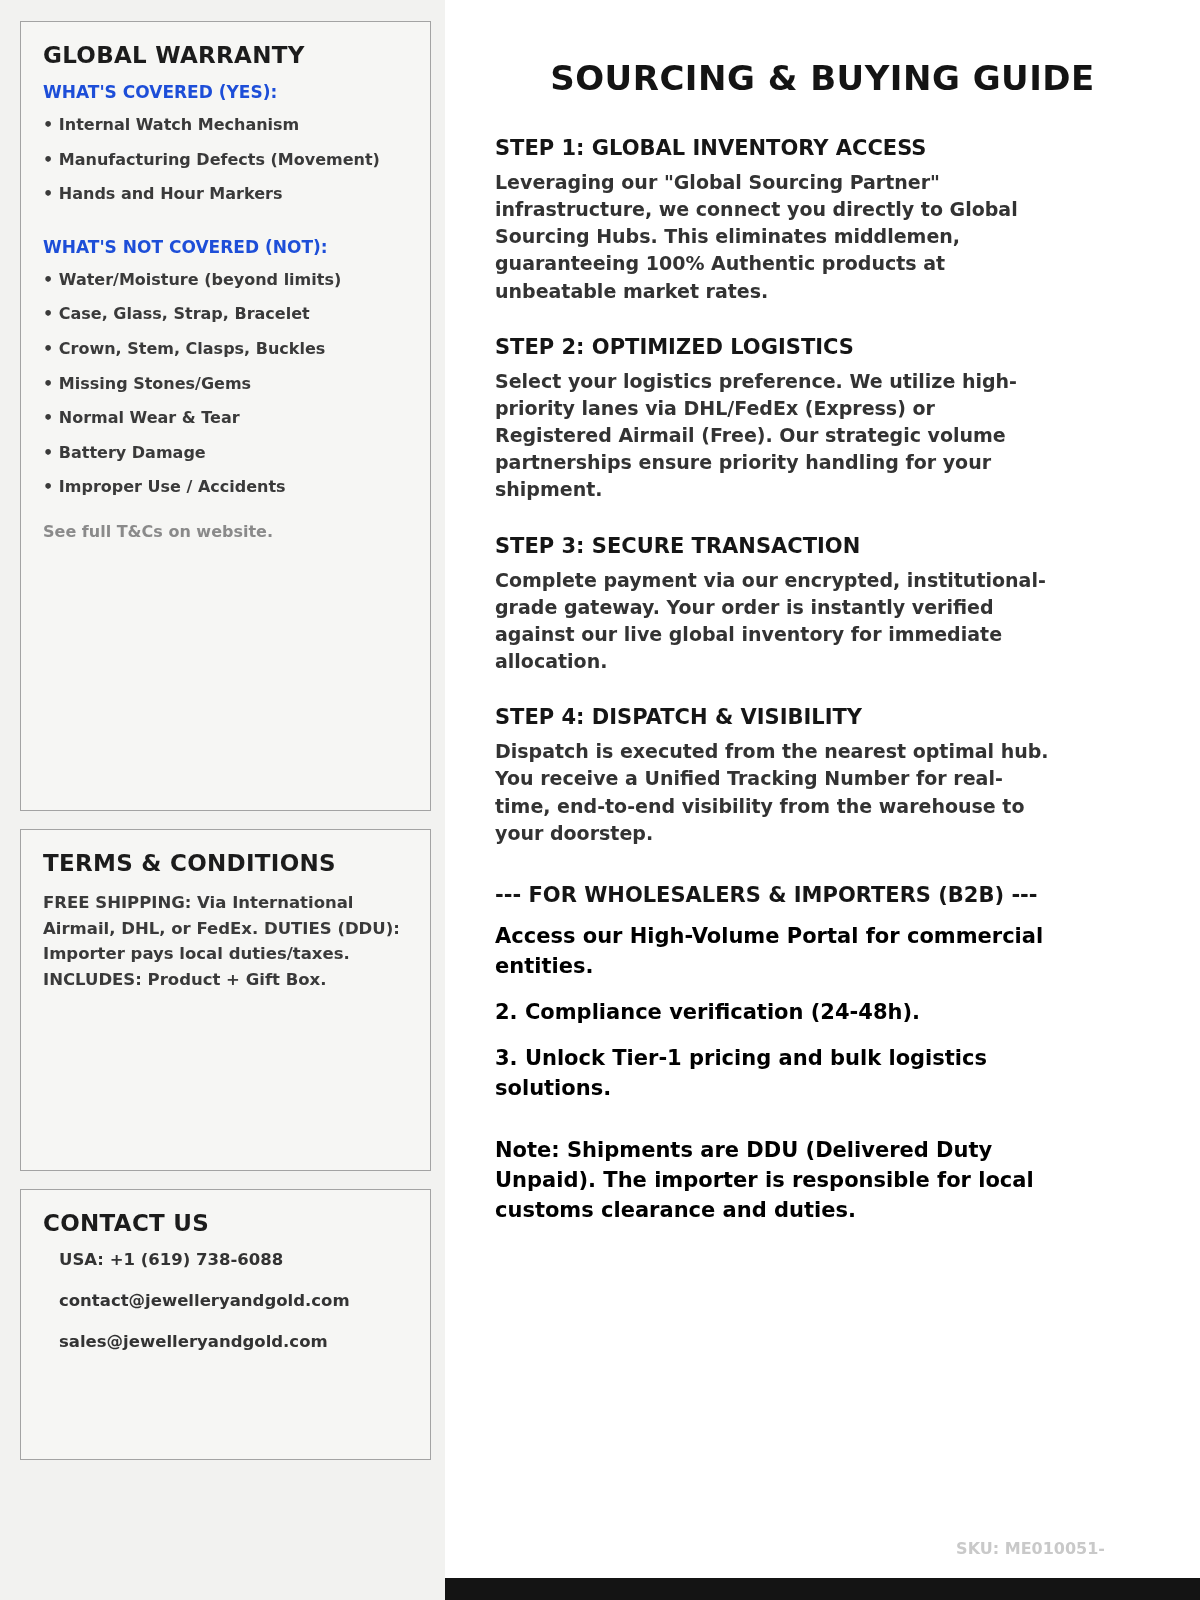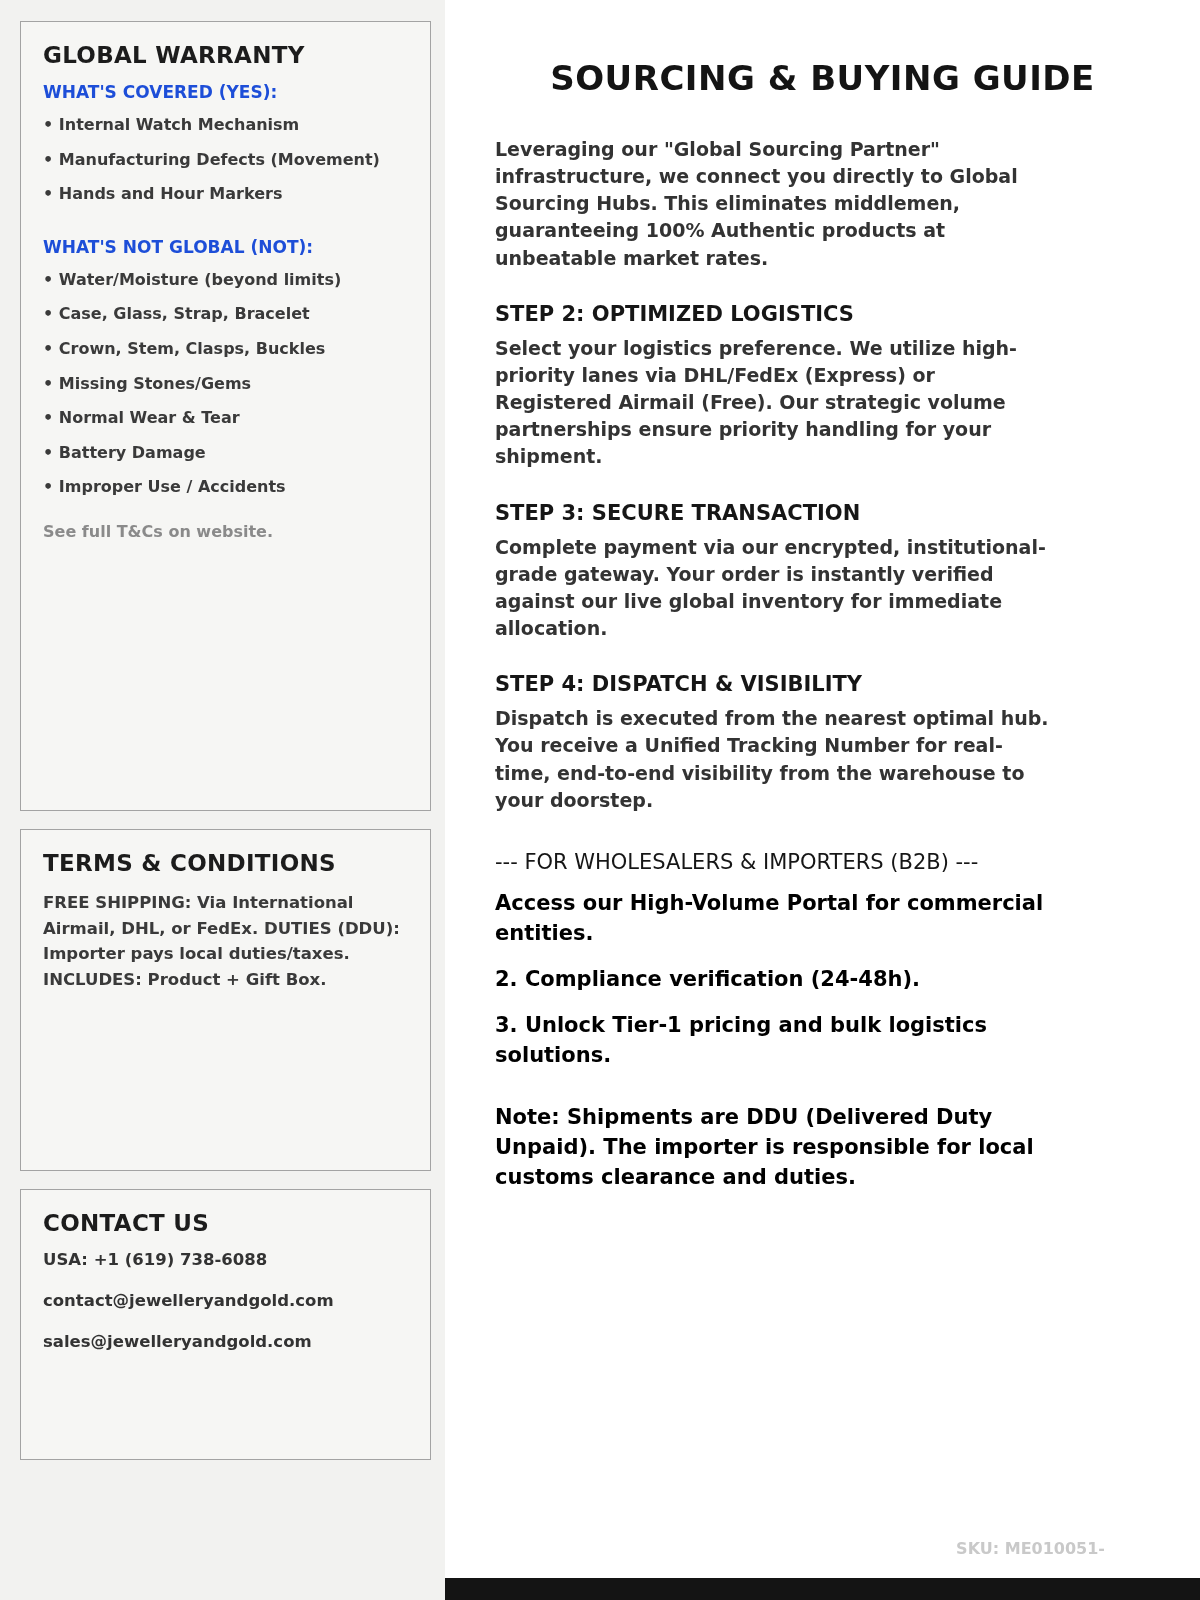--- a/index.html
+++ b/index.html
@@ -66,21 +66,21 @@
     color: #8a8a8a;
   }
   .box-terms p {
     margin: 0;
     font-size: 16.5px;
     font-weight: 600;
     color: #3a3a3a;
     line-height: 1.55;
   }
   .box-contact p {
-    margin: 0 0 22px 0;
+    margin: 0 0 22px 16px;
     font-size: 16.5px;
     font-weight: 700;
     color: #333333;
   }
 
   
   .main {
     position: absolute;
     left: 445px; top: 0;
     width: 755px;
@@ -106,21 +106,21 @@
     margin: 0;
     max-width: 560px;
     font-size: 19px;
     font-weight: 600;
     color: #333333;
     line-height: 1.43;
   }
   .b2b h2 {
     margin: 36px 0 14px 0;
     font-size: 21px;
-    font-weight: 400;
+    font-weight: 700;
     color: #161616;
   }
   .b2b p {
     margin: 0 0 16px 0;
     max-width: 580px;
     font-size: 21px;
     font-weight: 600;
     color: #000000;
     line-height: 1.43;
   }
@@ -149,21 +149,21 @@
 <div class="sidebar">
 
   <div class="box box-warranty">
     <h2>GLOBAL WARRANTY</h2>
     <h3>WHAT'S COVERED (YES):</h3>
     <ul class="bullets">
       <li>Internal Watch Mechanism</li>
       <li>Manufacturing Defects (Movement)</li>
       <li>Hands and Hour Markers</li>
     </ul>
-    <h3 class="second">WHAT'S NOT GLOBAL (NOT):</h3>
+    <h3 class="second">WHAT'S NOT COVERED (NOT):</h3>
     <ul class="bullets">
       <li>Water/Moisture (beyond limits)</li>
       <li>Case, Glass, Strap, Bracelet</li>
       <li>Crown, Stem, Clasps, Buckles</li>
       <li>Missing Stones/Gems</li>
       <li>Normal Wear &amp; Tear</li>
       <li>Battery Damage</li>
       <li>Improper Use / Accidents</li>
     </ul>
     <p class="footnote">See full T&amp;Cs on website.</p>
@@ -180,20 +180,21 @@
     <p>contact@jewelleryandgold.com</p>
     <p>sales@jewelleryandgold.com</p>
   </div>
 
 </div>
 
 <div class="main">
   <h1 class="page-title">SOURCING &amp; BUYING GUIDE</h1>
 
   <div class="section">
+    <h2>STEP 1: GLOBAL INVENTORY ACCESS</h2>
     <p>Leveraging our "Global Sourcing Partner" infrastructure, we connect you directly to Global Sourcing Hubs. This eliminates middlemen, guaranteeing 100% Authentic products at unbeatable market rates.</p>
   </div>
 
   <div class="section">
     <h2>STEP 2: OPTIMIZED LOGISTICS</h2>
     <p>Select your logistics preference. We utilize high-priority lanes via DHL/FedEx (Express) or Registered Airmail (Free). Our strategic volume partnerships ensure priority handling for your shipment.</p>
   </div>
 
   <div class="section">
     <h2>STEP 3: SECURE TRANSACTION</h2>

